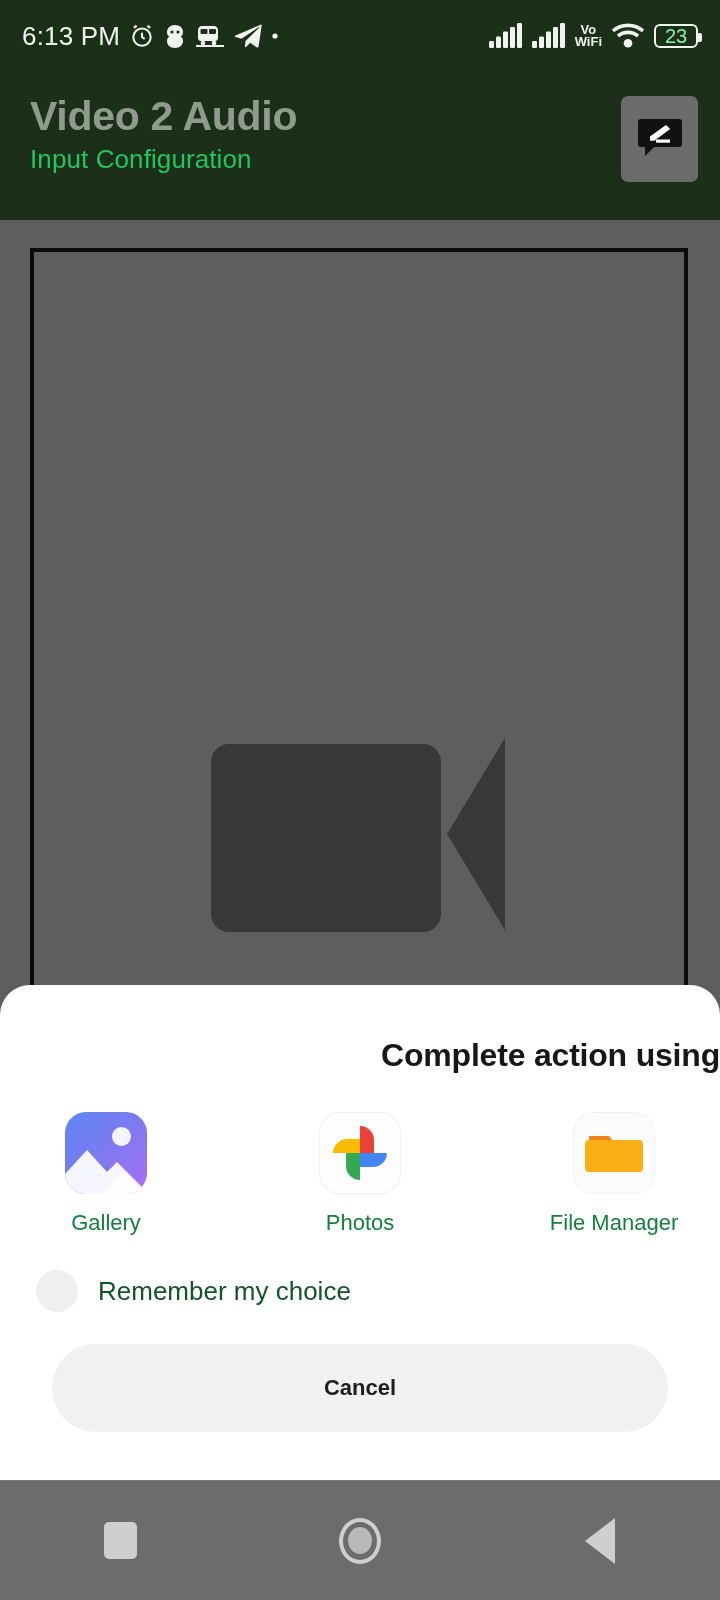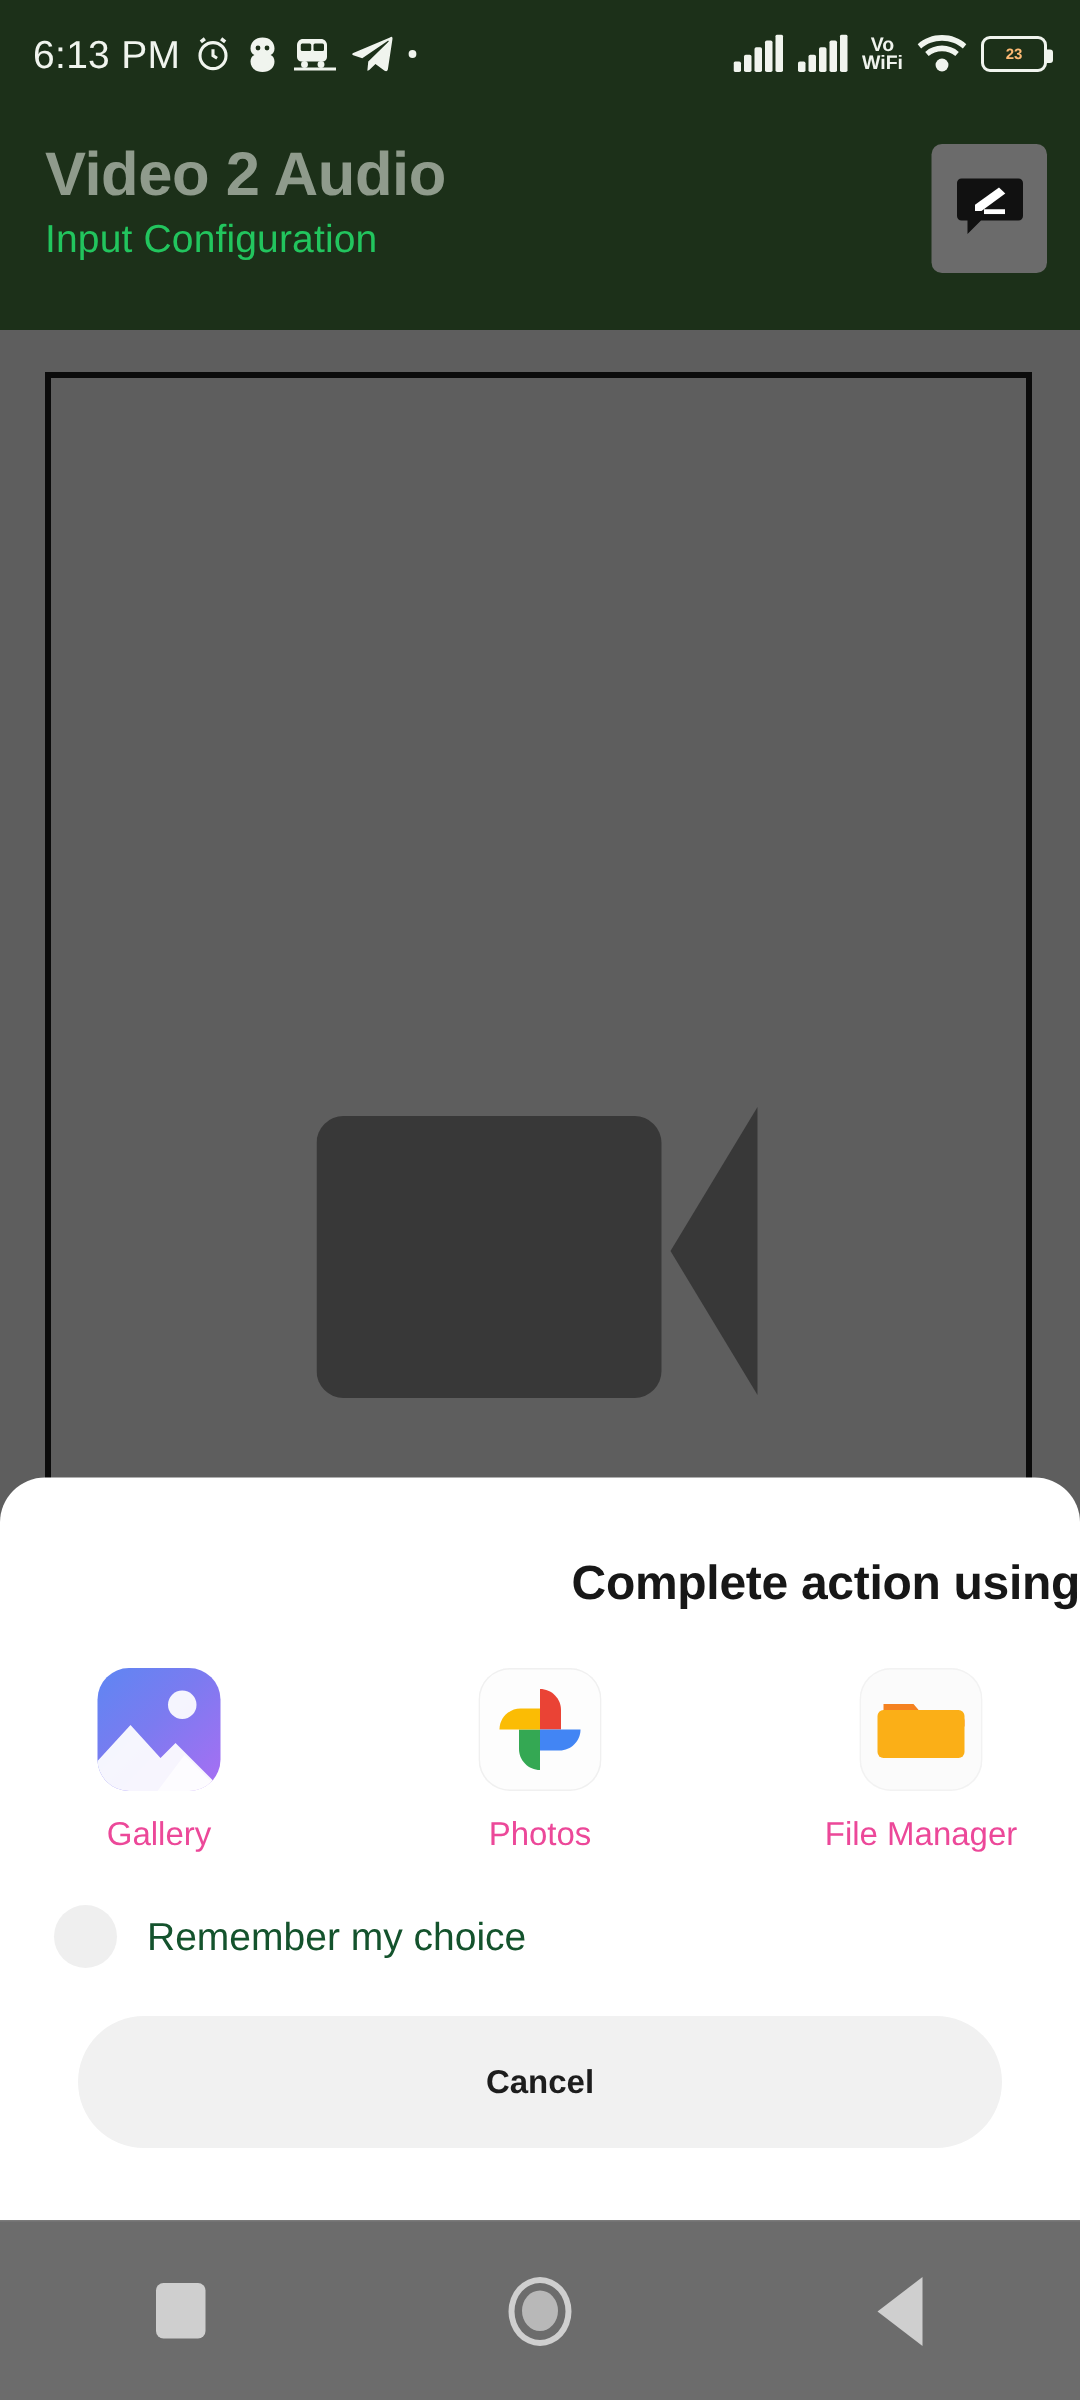--- a/index.html
+++ b/index.html
@@ -21,21 +21,21 @@
   .sb-time{ font-size:26px; font-weight:500; letter-spacing:.2px; color:#f0f4ee; }
   .sb-right{ margin-left:auto; display:flex; align-items:center; gap:9px; }
   .ic{ display:inline-flex; align-items:center; justify-content:center; }
 
   .vowifi{ display:flex; flex-direction:column; align-items:center; line-height:.95;
            font-size:13px; font-weight:700; color:#f0f4ee; }
   .batt{ position:relative; width:44px; height:24px; border:2.5px solid #f0f4ee;
          border-radius:6px; display:flex; align-items:center; justify-content:center; }
   .batt:after{ content:''; position:absolute; right:-6px; top:7px; width:4px; height:9px;
                background:#f0f4ee; border-radius:0 2px 2px 0; }
-  .batt span{ font-size:10px; font-weight:700; color:#fdba74; }
+  .batt span{ font-size:20px; font-weight:400; color:#86efac; }
 
   
   .appbar{
     position:absolute; top:72px; left:0; width:720px; height:148px;
     background:#1c3019; padding:16px 22px 0 30px; display:flex; align-items:flex-start;
   }
   .titles{ padding-top:6px; }
   .app-title{ font-size:41px; font-weight:700; color:#8f9b8c; letter-spacing:-.3px; line-height:1.12; }
   .app-sub{ font-size:26px; color:#22c55e; margin-top:4px; letter-spacing:.1px; }
   .feedback-btn{
@@ -56,21 +56,21 @@
     position:absolute; left:0; bottom:120px; width:720px; height:495px;
     background:#ffffff; border-radius:30px 30px 0 0;
   }
   .sheet-title{
     text-align:right; font-size:32px; font-weight:700; color:#171717;
     padding-top:52px; letter-spacing:-.2px;
   }
   .apps{ display:flex; justify-content:space-between; padding:38px 56px 0 56px; }
   .app{ width:100px; display:flex; flex-direction:column; align-items:center; }
   .app-ic{ width:82px; height:82px; border-radius:21px; overflow:hidden; position:relative; }
-  .app-label{ margin-top:16px; font-size:22px; color:#ec4899; white-space:nowrap; }
+  .app-label{ margin-top:16px; font-size:22px; color:#15803d; white-space:nowrap; }
 
   
   .ic-gallery{ background:linear-gradient(135deg,#5e86f3 0%,#7b7bf0 45%,#a96ef3 100%); }
   .ic-gallery .sun{ position:absolute; right:16px; top:15px; width:19px; height:19px;
                     border-radius:50%; background:rgba(255,255,255,.92); }
   
   .ic-photos{ background:#fdfdfd; box-shadow:inset 0 0 0 1px #f0f0f0; }
   
   .ic-files{ background:#fbfbfb; box-shadow:inset 0 0 0 1px #f2f2f2; }
   

